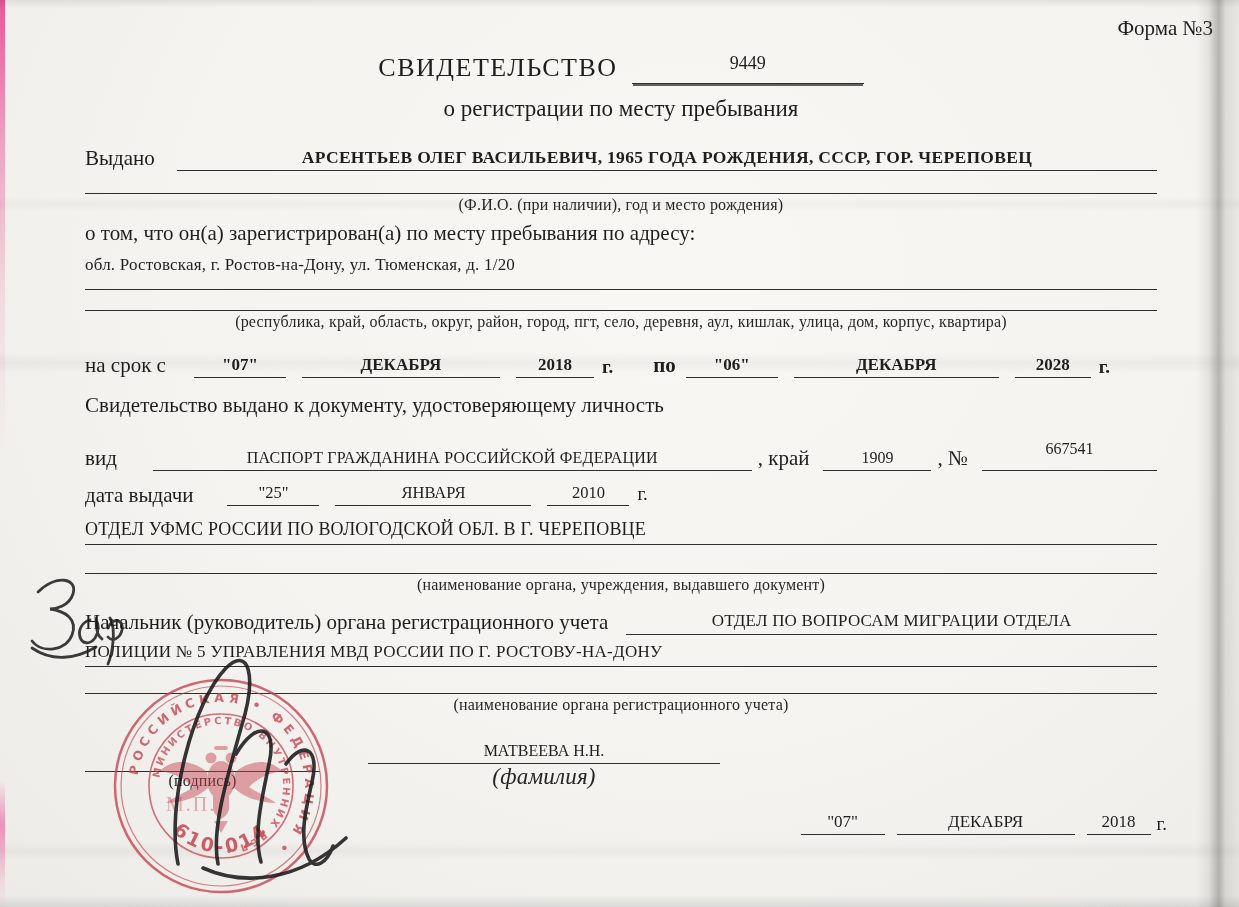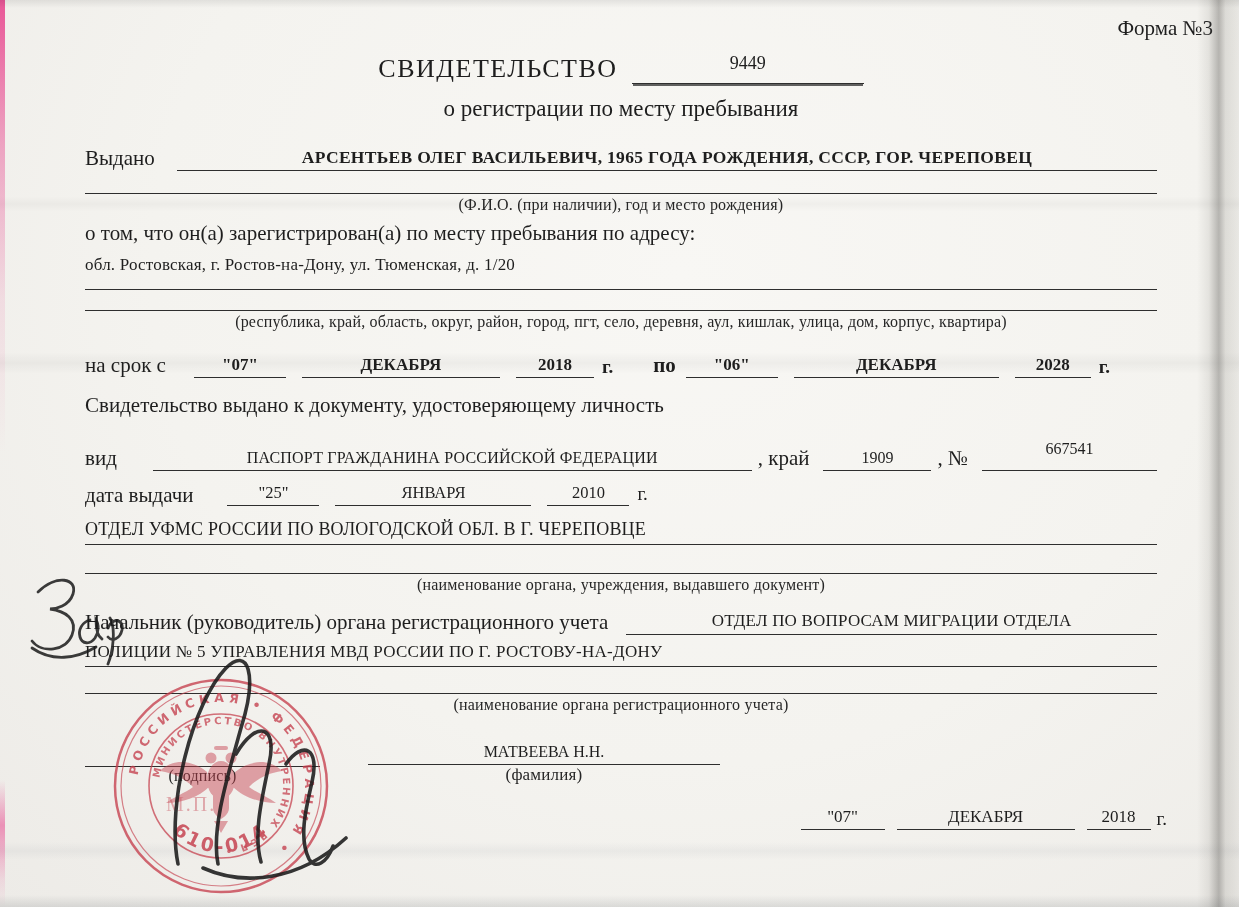--- a/index.html
+++ b/index.html
@@ -29,21 +29,21 @@
     background:linear-gradient(to bottom, rgba(0,0,0,0) 0%, rgba(0,0,0,0.03) 50%, rgba(0,0,0,0) 100%);}
   .crease3{position:absolute;left:0;top:842px;width:100%;height:18px;
     background:linear-gradient(to bottom, rgba(0,0,0,0) 0%, rgba(60,70,90,0.05) 50%, rgba(0,0,0,0) 100%);}
 
   
   .row{margin-left:85px;margin-right:82px;position:relative;z-index:2;}
   .blank{border-bottom:1.5px solid #2e2e2e;text-align:center;display:inline-block;}
   .caption{font-size:16px;text-align:center;color:#262626;letter-spacing:0.2px;}
 
   .form-label-row{padding-top:16px;text-align:right;margin-right:26px;font-size:21px;}
-  .title-row{display:flex;align-items:center;justify-content:center;gap:14px;margin-top:12px;}
+  .title-row{display:flex;align-items:flex-start;justify-content:center;gap:14px;margin-top:12px;}
   .doc-title{font-size:26px;letter-spacing:1.5px;}
   .number-blank{width:232px;font-size:18px;padding-bottom:9px;border-bottom:1px solid #2e2e2e;
     box-shadow:0 3px 0 -1px rgba(45,45,45,0.75);}
   .subtitle-row{text-align:center;font-size:23px;margin-top:12px;}
 
   .issued-row{display:flex;align-items:flex-end;margin-top:24px;font-size:21px;}
   .issued-label{margin-right:22px;white-space:nowrap;}
   .issued-value{flex:1;font-size:17.5px;font-weight:bold;letter-spacing:0.3px;padding-bottom:2px;}
 
   .full-blank{border-bottom:1.5px solid #2e2e2e;margin-left:85px;margin-right:82px;position:relative;z-index:2;}
@@ -82,21 +82,21 @@
   .registrar-label{white-space:nowrap;margin-right:18px;}
   .registrar-value{flex:1;font-size:17px;padding-bottom:3px;letter-spacing:0.2px;}
   .police-row{font-size:17px;border-bottom:1.5px solid #2e2e2e;padding-bottom:4px;margin-top:7px;letter-spacing:0.3px;}
 
   .sign-row{display:flex;margin-top:28px;align-items:flex-end;}
   .sign-col{width:235px;}
   .sign-blank{height:24px;border-bottom:1.5px solid #2e2e2e;}
   .sign-spacer{width:48px;}
   .surname-col{width:352px;}
   .surname-value{font-size:16px;text-align:center;border-bottom:1.5px solid #2e2e2e;padding-bottom:3px;}
-  .fam-caption{font-size:17px;}
+  .fam-caption{font-size:23px;font-style:italic;}
 
   .bottomdate-row{display:flex;align-items:flex-end;justify-content:flex-end;margin-top:22px;
     font-size:19px;margin-right:72px;}
   .bd{font-size:17px;padding-bottom:2px;}
   .w84{width:84px;} .w178{width:178px;} .w64{width:64px;}
   .ml12{margin-left:12px;} .ml6{margin-left:6px;}
 
   
   .stamp-svg{position:absolute;left:108px;top:673px;width:226px;height:226px;z-index:3;opacity:0.92;}
   .big-signature{position:absolute;left:148px;top:632px;width:210px;height:258px;z-index:4;}

